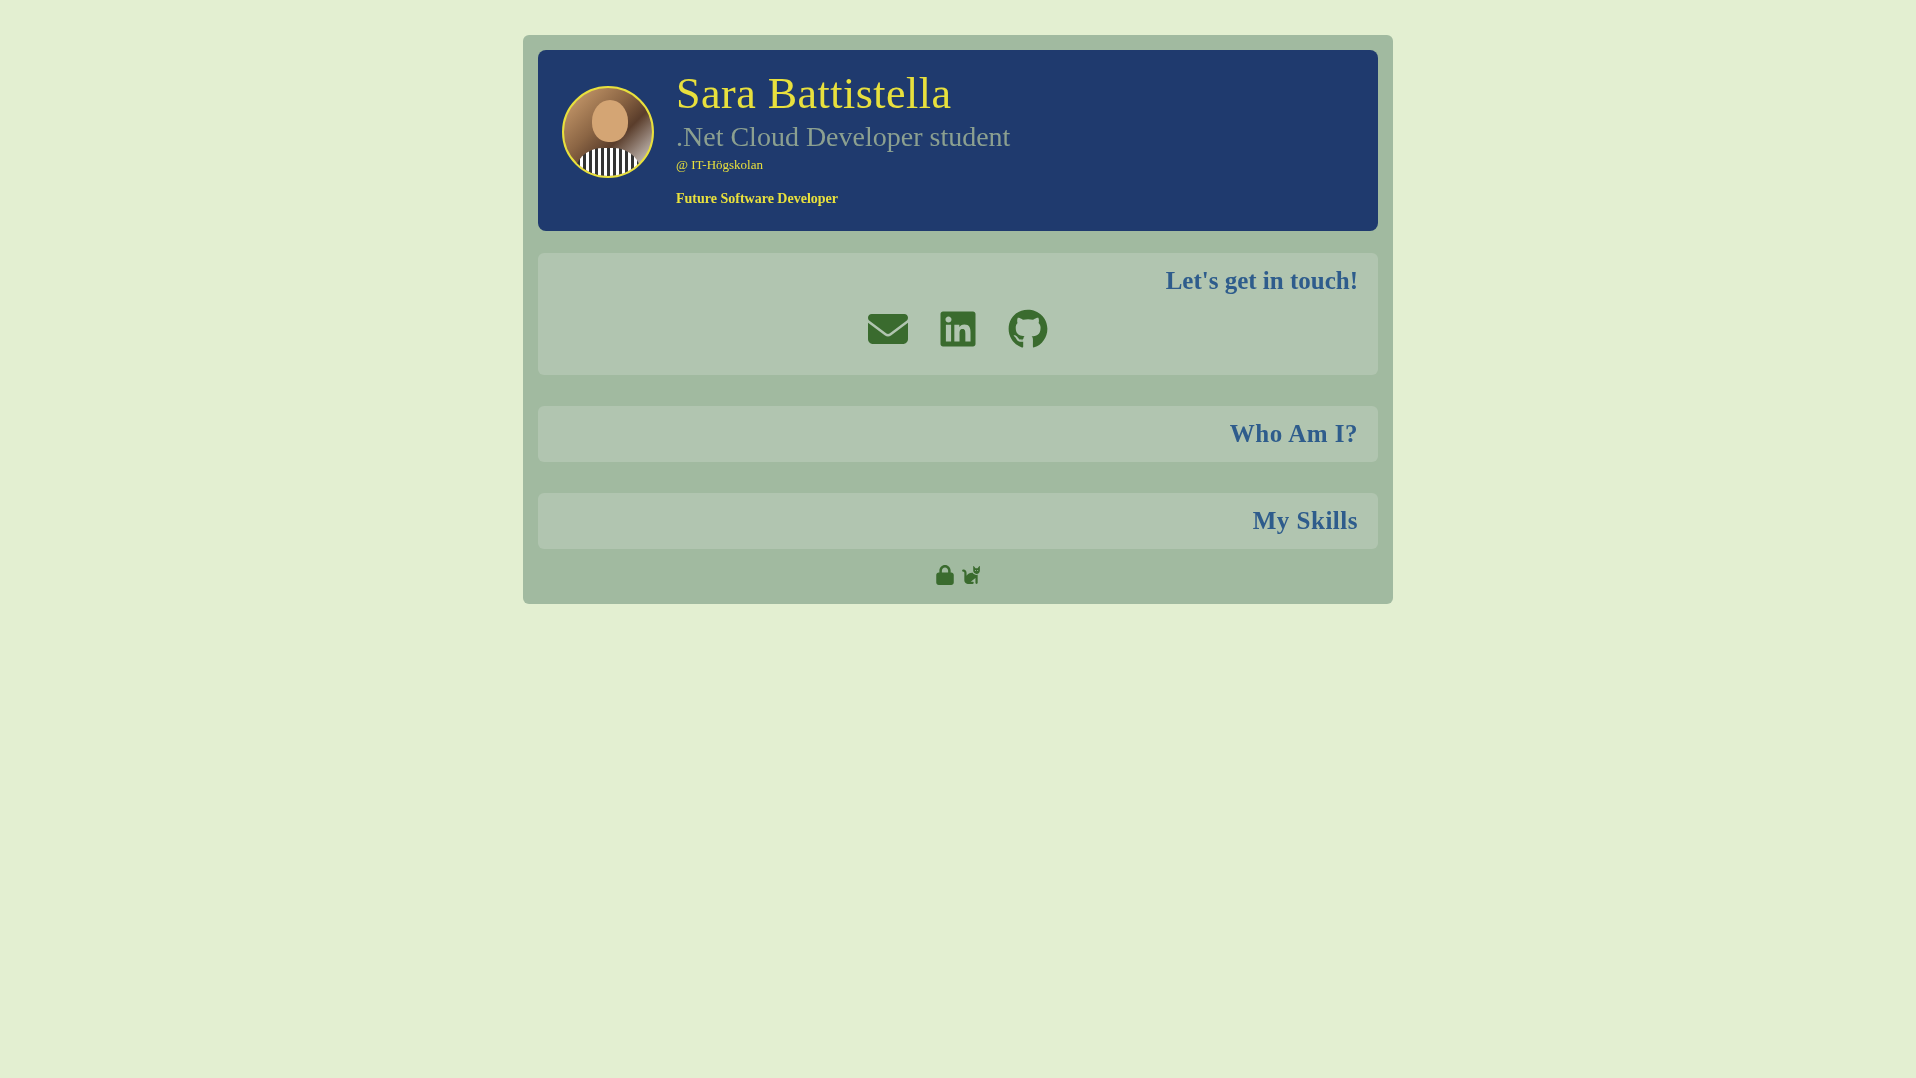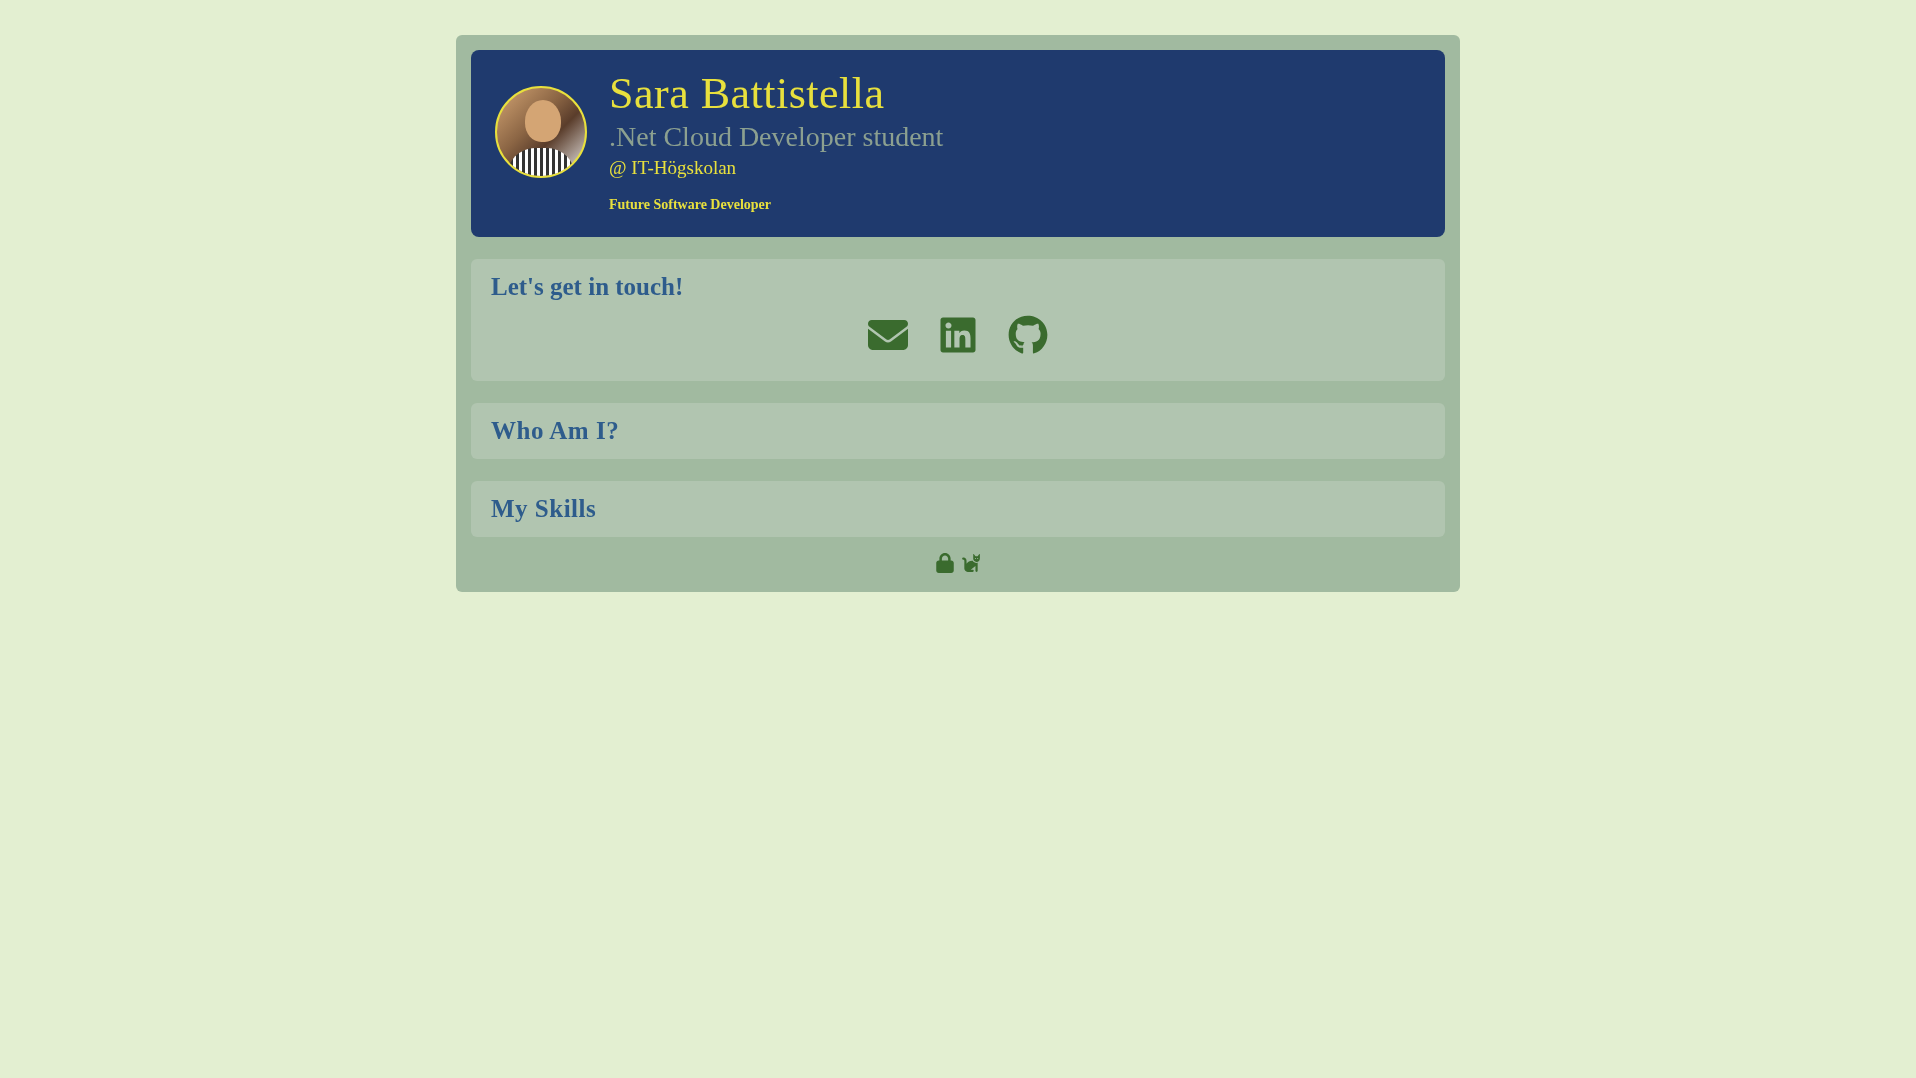--- a/index.html
+++ b/index.html
@@ -7,21 +7,21 @@
       padding: 0;
       box-sizing: border-box;
     }
     body {
       background-color: #e3efd1;
       font-family: Georgia, 'Times New Roman', serif;
       min-height: 1078px;
       padding-top: 35px;
     }
     .main-container {
-      width: 1004px;
+      width: 870px;
       margin: 0 auto;
       background-color: #a1baa0;
       border-radius: 6px;
       padding: 15px;
     }
     .header-card {
       background-color: #1f3a6e;
       border-radius: 8px;
       padding: 18px 24px 24px;
       display: flex;
@@ -69,38 +69,38 @@
       letter-spacing: 0.5px;
       margin-bottom: 2px;
     }
     .subtitle {
       color: #8ca090;
       font-size: 28px;
       margin-bottom: 4px;
     }
     .school {
       color: #e8e03d;
-      font-size: 19px;
+      font-size: 13px;
       margin-bottom: 18px;
     }
     .tagline {
       color: #e8e03d;
       font-size: 14px;
       font-weight: bold;
     }
     .section-card {
       background-color: #b1c5b0;
       border-radius: 6px;
       margin-top: 22px;
       padding: 14px 20px 22px;
-      text-align: left;
+      text-align: right;
     }
     .section-card.compact {
       padding: 14px 20px;
-      margin-top: 22px;
+      margin-top: 31px;
     }
     .section-title {
       color: #2e5c8c;
       font-size: 25px;
       font-weight: bold;
       letter-spacing: 0.5px;
     }
     .contact-title {
       color: #2e5c8c;
       font-size: 25px;

